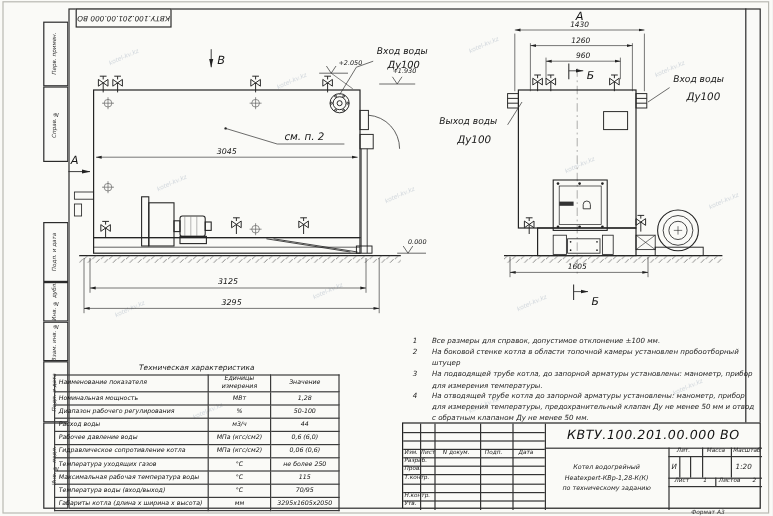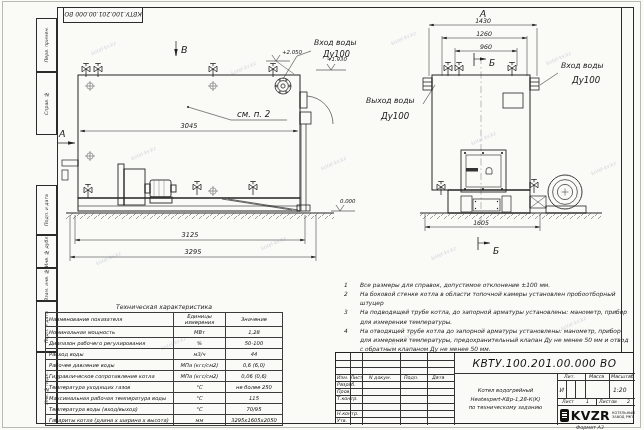--- a/index.html
+++ b/index.html
@@ -447,28 +447,16 @@
     <span class="lbl" style="left:228px;top:21px">Лит.</span>
     <span class="lbl" style="left:253px;top:21px">Масса</span>
     <span class="lbl" style="left:275px;top:21px">Масштаб</span>
     <span class="lbl" style="left:223.5px;top:33px;font-size:6px">И</span>
     <span class="lbl" style="left:277px;top:33px;font-size:6px">1:20</span>
     <span class="lbl" style="left:226px;top:46px">Лист</span>
     <span class="lbl" style="left:250px;top:46px">1</span>
     <span class="lbl" style="left:263px;top:46px">Листов</span>
     <span class="lbl" style="left:291px;top:46px">2</span>
 
-    <div class="logo">
-      <div class="logo-mark">
-          <i></i>
-          <i></i>
-          <i></i>
-        </div>
-      <div class="logo-word">KVZR</div>
-      <div class="logo-sub">
-        <div>КОТЕЛЬНЫЙ</div>
-        <div>ЗАВОД РЭП</div>
-      </div>
-    </div>
   </div>
 
   <span class="format-note">Формат А3</span>
 </div>
 
 </body></html>

